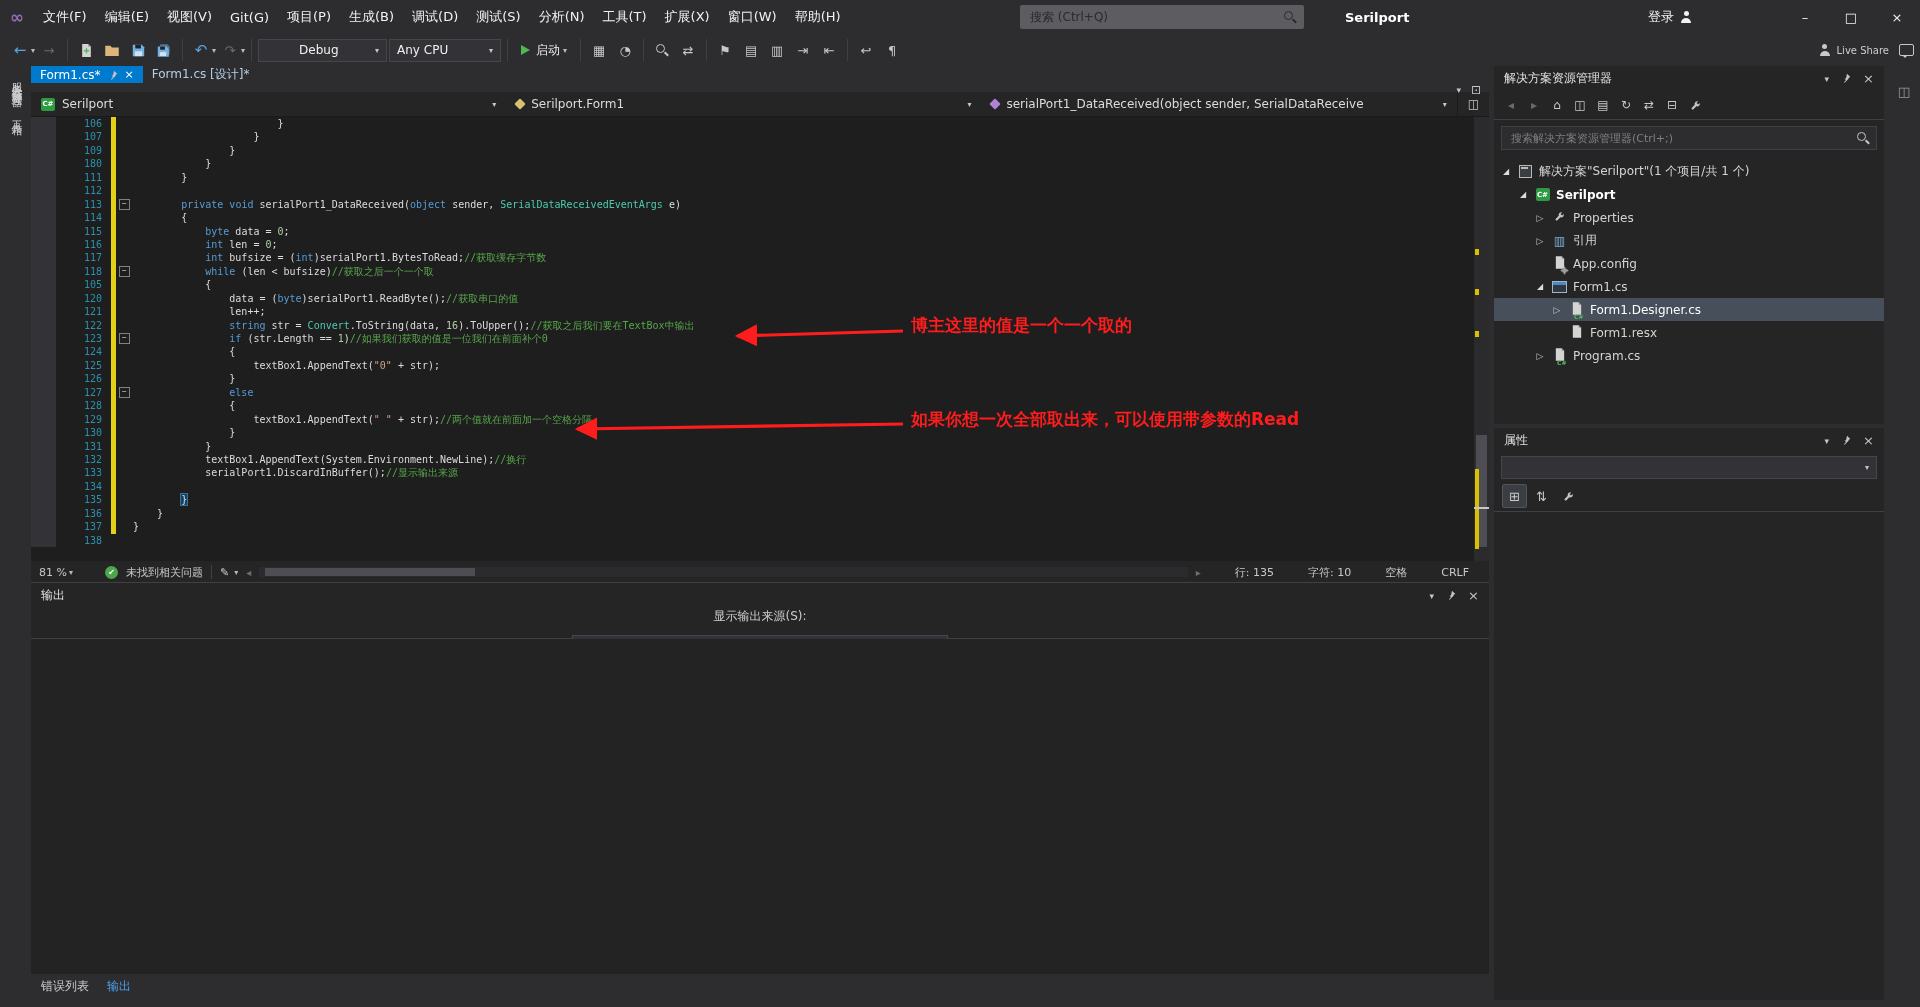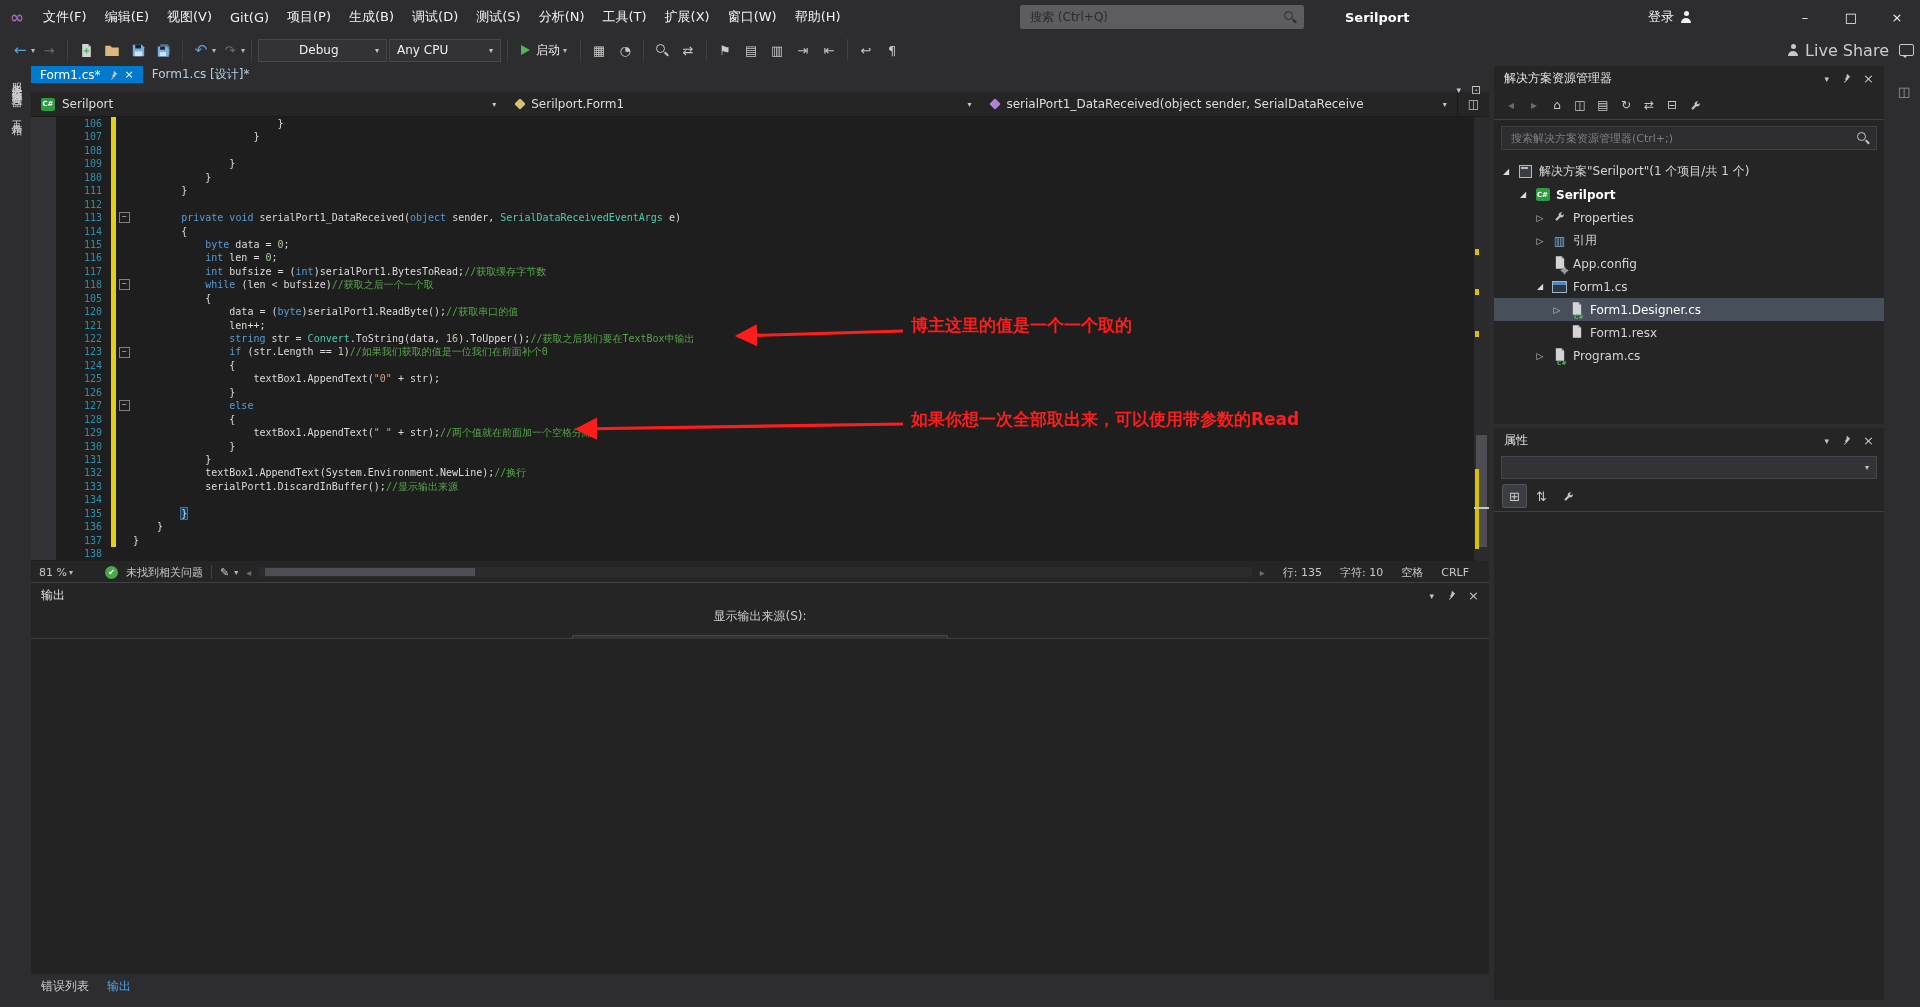--- a/index.html
+++ b/index.html
@@ -25,21 +25,21 @@
   .ic{width:24px;height:26px;display:inline-flex;align-items:center;justify-content:center;color:#c8c8c8;font-size:13px;border-radius:2px;flex:0 0 auto;}
   .ic.accent{color:#58a6e0;font-size:15px;}
   .ic.dim{color:#6b6b6b;}
   .tsep{width:1px;height:22px;background:#3f3f46;margin:0 4px;flex:0 0 auto;}
   .caret{font-size:8px;color:#b9b9b9;margin-left:-3px;flex:0 0 auto;}
   .combo{background:#333337;border:1px solid #46464a;height:21px;display:flex;align-items:center;padding:0 7px;font-size:12px;color:#f1f1f1;gap:8px;}
   .combo-caret{font-size:8px;color:#c5c5c5;margin-left:auto;}
   #startbtn{display:flex;align-items:center;gap:6px;padding:0 7px;height:26px;color:#f1f1f1;}
   .play{width:0;height:0;border-left:9px solid #53b553;border-top:5.5px solid transparent;border-bottom:5.5px solid transparent;}
   #tb-right{margin-left:auto;display:flex;align-items:center;gap:10px;padding-right:14px;color:#cccccc;}
-  #liveshare{display:flex;align-items:center;gap:6px;font-size:16px;}
+  #liveshare{display:flex;align-items:center;gap:6px;font-size:10px;}
 
   
   .magi{position:relative;width:12px;height:12px;display:inline-block;}
   .magi::before{content:"";position:absolute;left:0;top:0;width:7px;height:7px;border:1.6px solid currentColor;border-radius:50%;}
   .magi::after{content:"";position:absolute;left:7.5px;top:8.5px;width:5px;height:1.8px;background:currentColor;transform:rotate(45deg);}
   .person{position:relative;width:12px;height:12px;display:inline-block;}
   .person::before{content:"";position:absolute;left:3.5px;top:0;width:5px;height:5px;border-radius:50%;background:currentColor;}
   .person::after{content:"";position:absolute;left:1px;top:6.5px;width:10px;height:5.5px;border-radius:6px 6px 0 0;background:currentColor;}
   .bubble{position:relative;width:13px;height:10px;border:1.5px solid currentColor;border-radius:2px;display:inline-block;}
   .bubble::after{content:"";position:absolute;left:2px;bottom:-6px;border:3px solid transparent;border-top-color:currentColor;}
@@ -83,21 +83,21 @@
   #vsb .mk{position:absolute;left:1px;width:4px;background:#d9c000;}
   #vsb .caretmk{position:absolute;left:0;width:15px;height:2px;background:#c8c8c8;}
 
   #esb{height:22px;background:#252526;display:flex;align-items:center;font-size:11px;color:#c8c8c8;padding:0 8px;gap:8px;}
   .esb-zoom{display:flex;align-items:center;gap:5px;width:58px;}
   .okc{width:13px;height:13px;border-radius:50%;background:#4ca64c;color:#ffffff;font-size:8px;display:inline-flex;align-items:center;justify-content:center;}
   .vline{width:1px;height:14px;background:#3f3f46;}
   .hsb{flex:1;height:10px;background:#2b2b2e;position:relative;}
   .hsb-thumb{position:absolute;left:6px;top:1px;width:210px;height:8px;background:#4d4d53;}
   .hsb-btn{color:#6f6f6f;font-size:10px;}
-  .esb-f{margin-left:10px;color:#c8c8c8;}
+  .esb-f{margin-left:26px;color:#c8c8c8;}
 
   
   #output{position:absolute;left:31px;top:582px;width:1458px;height:391px;background:#252526;border-top:1px solid #3f3f46;}
   .panel-head{height:25px;display:flex;align-items:center;padding:0 10px;font-size:12px;color:#e1e1e1;}
   .ph-icons{margin-left:auto;display:flex;align-items:center;gap:12px;color:#c5c5c5;}
   #out-toolbar{height:30px;display:flex;align-items:center;padding:0 10px;gap:10px;border-bottom:1px solid #3f3f46;flex-direction:column;}
   #out-combo{width:360px;height:20px;}
   .ob{width:25px;height:22px;display:inline-flex;align-items:center;justify-content:center;color:#c8c8c8;font-size:13px;border:1px solid transparent;}
   .ob.sel{background:#3a3d41;border:1px solid #3d9bd2;}
   #out-content{position:absolute;left:0;top:56px;right:0;bottom:0;background:#232324;}
@@ -310,27 +310,20 @@
           </div>
           <div class="cl">
             <span class="m"></span>
             <span class="num">107</span>
             <span class="chg mod"></span>
             <span class="fold"></span>
             <span class="txt"><span class="p">                    }</span></span>
           </div>
           <div class="cl">
             <span class="m"></span>
-            <span class="num">108</span>
-            <span class="chg mod"></span>
-            <span class="fold"></span>
-            <span class="txt"></span>
-          </div>
-          <div class="cl">
-            <span class="m"></span>
             <span class="num">109</span>
             <span class="chg mod"></span>
             <span class="fold"></span>
             <span class="txt"><span class="p">                }</span></span>
           </div>
           <div class="cl">
             <span class="m"></span>
             <span class="num">180</span>
             <span class="chg mod"></span>
             <span class="fold"></span>

